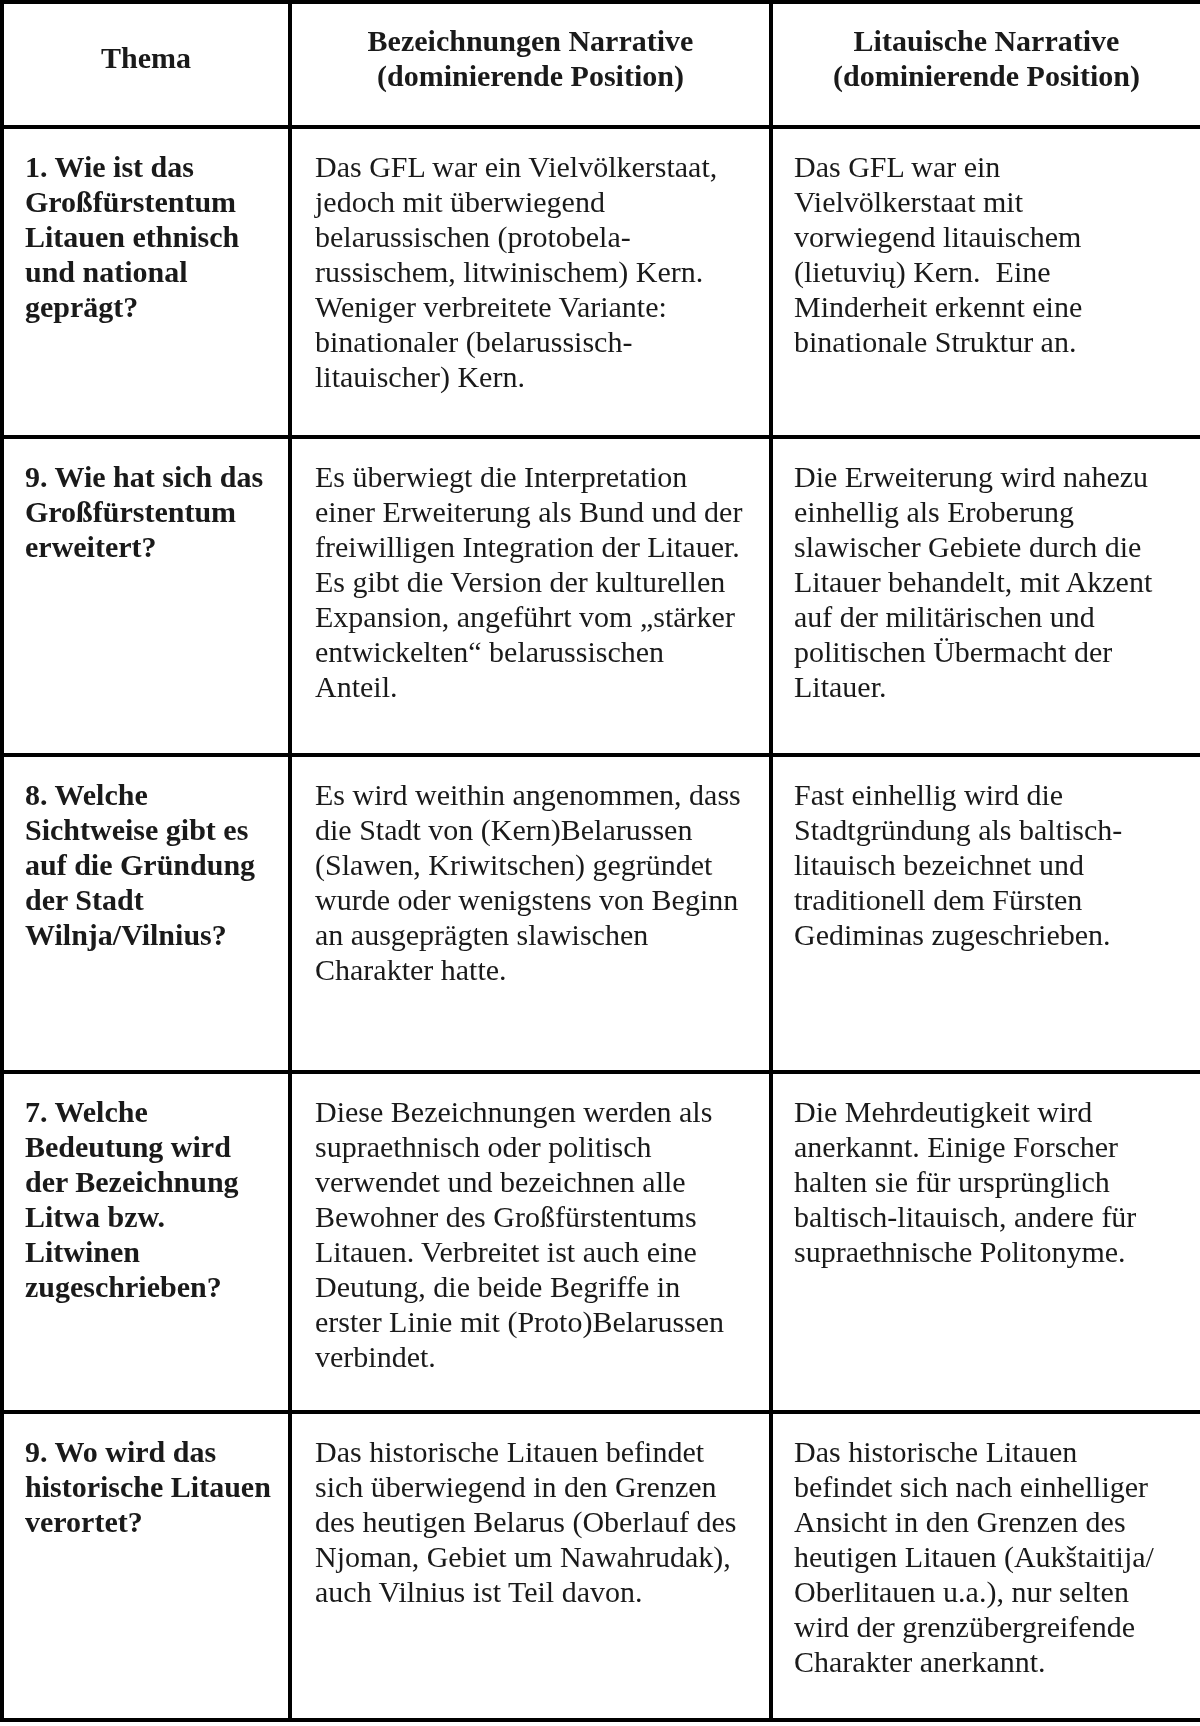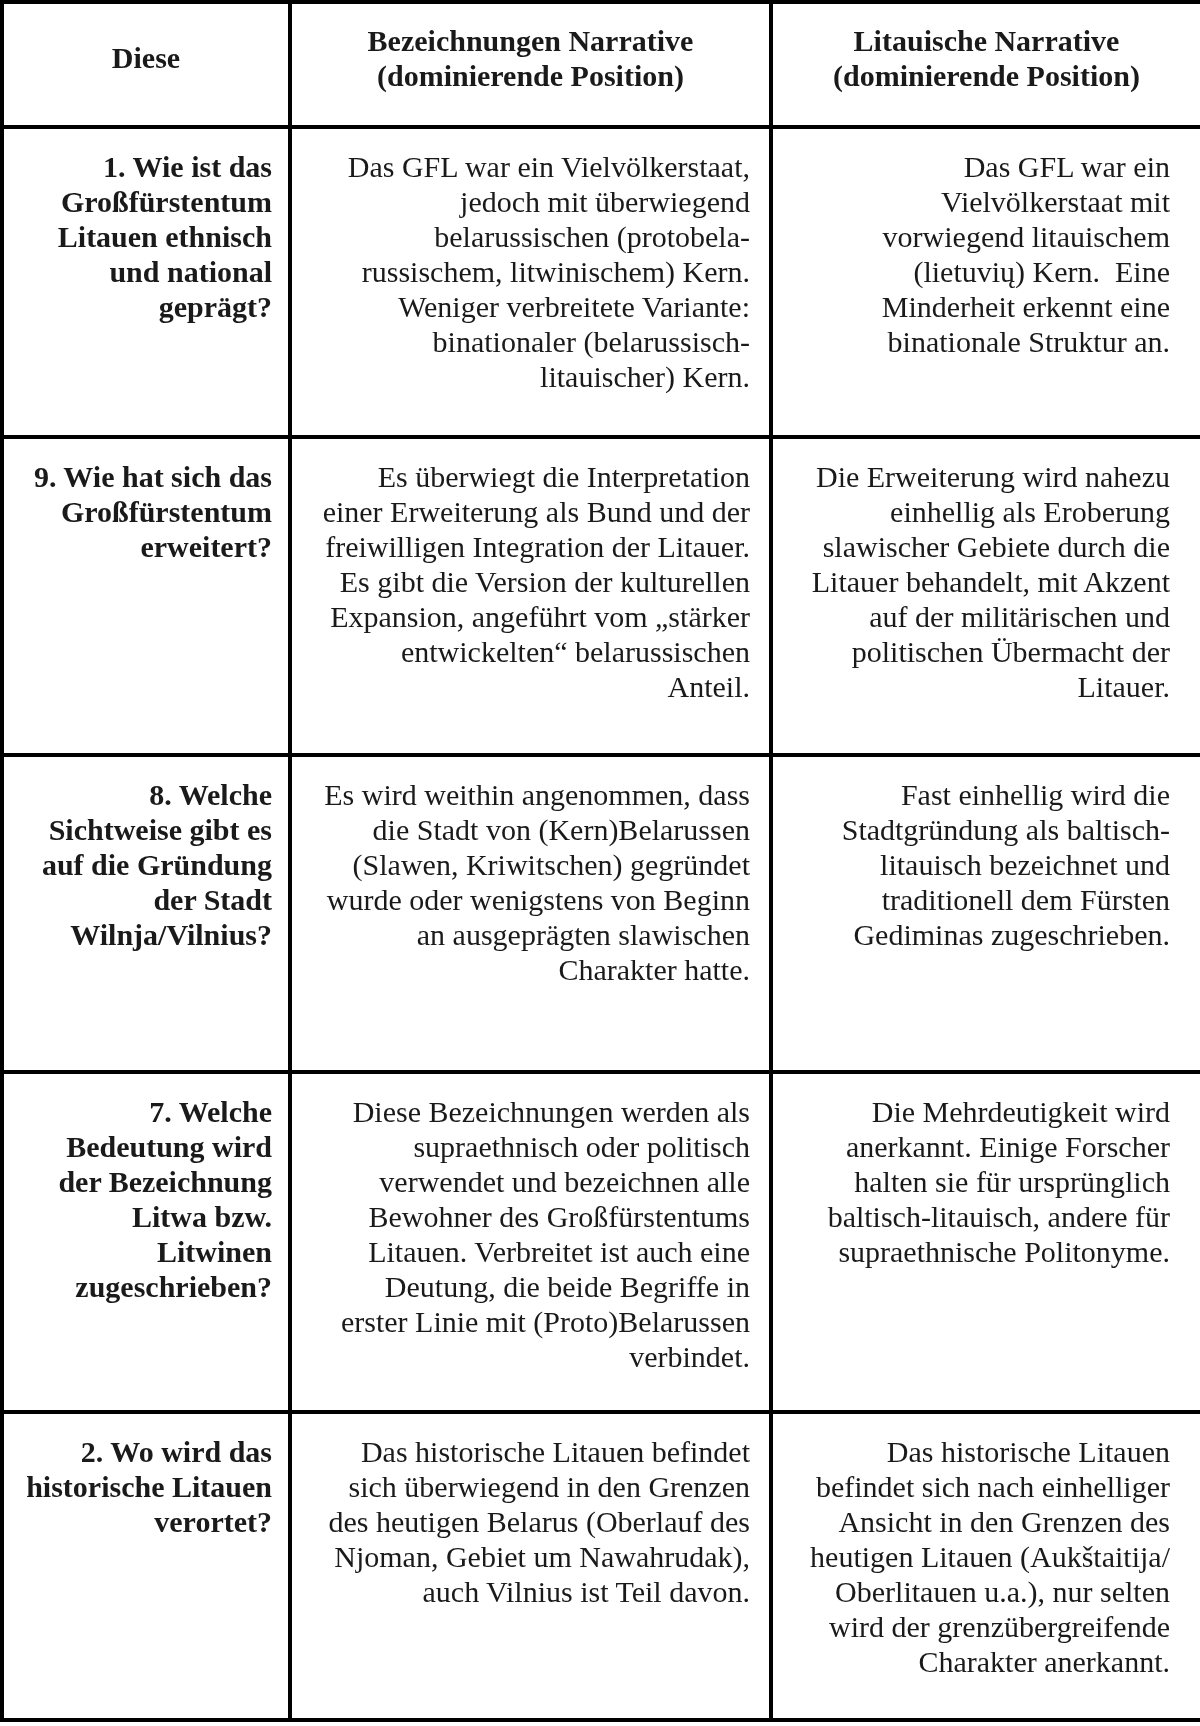--- a/index.html
+++ b/index.html
@@ -28,21 +28,21 @@
     overflow: hidden;
   }
   table.narratives th {
     font-weight: bold;
     text-align: center;
     vertical-align: middle;
     padding: 8px 14px 22px 14px;
   }
   table.narratives td {
     vertical-align: top;
-    text-align: right;
+    text-align: left;
   }
   td.c1 {
     font-weight: bold;
     padding: 20px 16px 12px 21px;
   }
   td.c2 {
     padding: 20px 19px 12px 23px;
   }
   td.c3 {
     padding: 20px 30px 12px 21px;
@@ -58,21 +58,21 @@
 <body>
 
 <table class="narratives">
   <colgroup>
     <col style="width:288px">
     <col style="width:481px">
     <col style="width:431px">
   </colgroup>
   <thead>
     <tr class="hdr">
-      <th>Diese</th>
+      <th>Thema</th>
       <th>Bezeichnungen Narrative (dominierende Position)</th>
       <th>Litauische Narrative (dominierende Position)</th>
     </tr>
   </thead>
   <tbody>
     <tr class="row-1">
       <td class="c1">1. Wie ist das Großfürstentum Litauen ethnisch und national geprägt?</td>
       <td class="c2">Das GFL war ein Vielvölkerstaat, jedoch mit überwiegend belarussischen (protobela-russischem, litwinischem) Kern. Weniger verbreitete Variante: binationaler (belarussisch-litauischer) Kern.</td>
       <td class="c3">Das GFL war ein Vielvölkerstaat mit vorwiegend litauischem (lietuvių) Kern.&nbsp; Eine Minderheit erkennt eine binationale Struktur an.</td>
     </tr>
@@ -85,18 +85,18 @@
       <td class="c1">8. Welche Sichtweise gibt es auf die Gründung der Stadt Wilnja/Vilnius?</td>
       <td class="c2">Es wird weithin angenommen, dass die Stadt von (Kern)Belarussen (Slawen, Kriwitschen) gegründet wurde oder wenigstens von Beginn an ausgeprägten slawischen Charakter hatte.</td>
       <td class="c3">Fast einhellig wird die Stadtgründung als baltisch-litauisch bezeichnet und traditionell dem Fürsten Gediminas zugeschrieben.</td>
     </tr>
     <tr class="row-4">
       <td class="c1">7. Welche Bedeutung wird der Bezeichnung Litwa bzw. Litwinen zugeschrieben?</td>
       <td class="c2">Diese Bezeichnungen werden als supraethnisch oder politisch verwendet und bezeichnen alle Bewohner des Großfürstentums Litauen. Verbreitet ist auch eine Deutung, die beide Begriffe in erster Linie mit (Proto)Belarussen verbindet.</td>
       <td class="c3">Die Mehrdeutigkeit wird anerkannt. Einige Forscher halten sie für ursprünglich baltisch-litauisch, andere für supraethnische Politonyme.</td>
     </tr>
     <tr class="row-5">
-      <td class="c1">2. Wo wird das historische Litauen verortet?</td>
+      <td class="c1">9. Wo wird das historische Litauen verortet?</td>
       <td class="c2">Das historische Litauen befindet sich überwiegend in den Grenzen des heutigen Belarus (Oberlauf des Njoman, Gebiet um Nawahrudak), auch Vilnius ist Teil davon.</td>
       <td class="c3">Das historische Litauen befindet sich nach einhelliger Ansicht in den Grenzen des heutigen Litauen (Aukštaitija/​Oberlitauen u.a.), nur selten wird der grenzübergreifende Charakter anerkannt.</td>
     </tr>
   </tbody>
 </table>
 
 </body></html>

